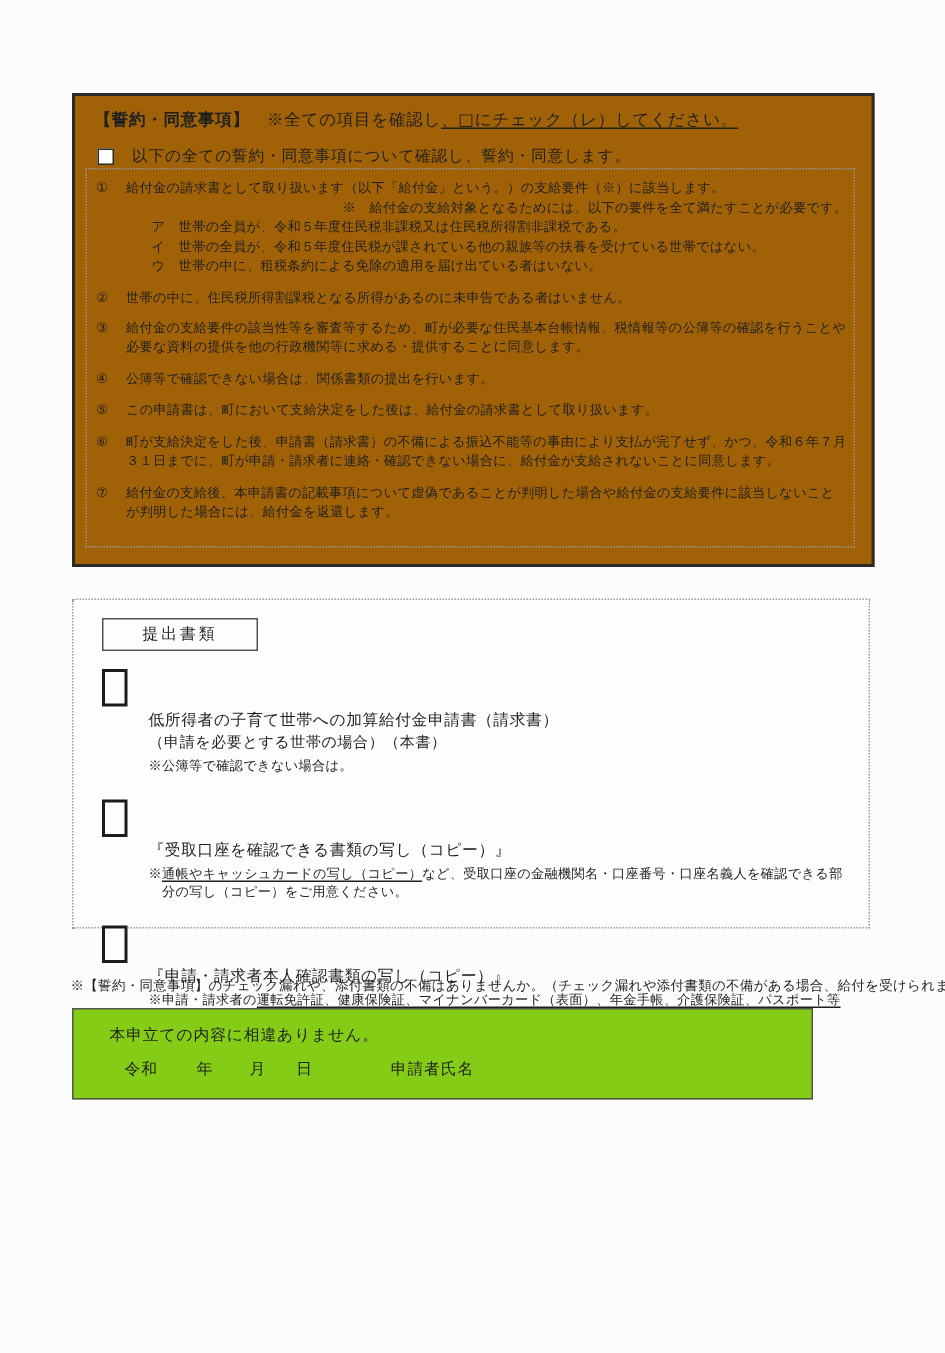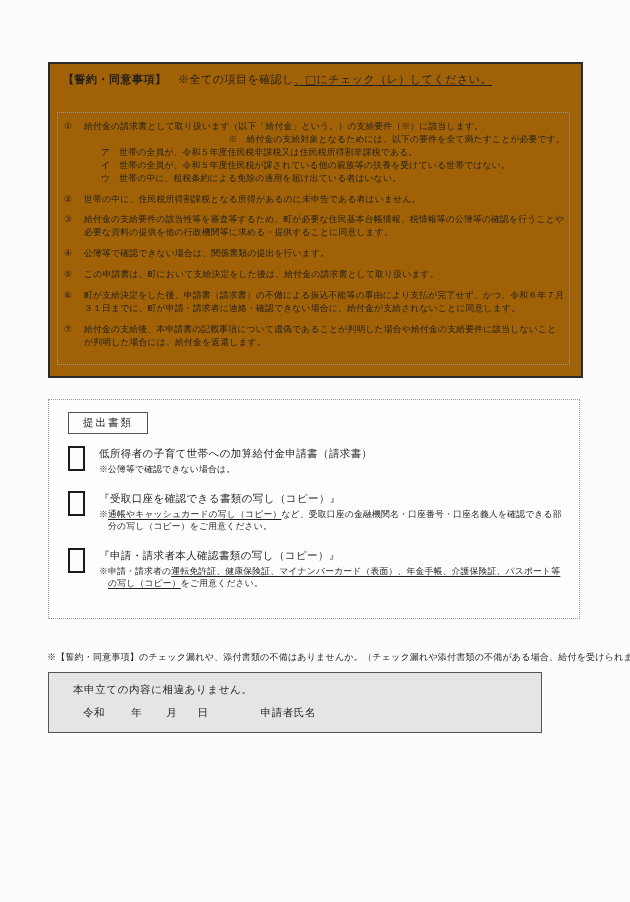--- a/index.html
+++ b/index.html
@@ -35,51 +35,55 @@
   .sub-2 { padding-left:17px; }
   .sub-note { padding-left:12px; }
 
   
   .docs-box {
     position:absolute; left:48px; top:399px; width:532px; height:220px;
     border:1px dotted #9a9a9a; background:#fdfdfd;
   }
   .docs-label {
     position:absolute; left:19px; top:12px;
-    border:1px solid #555; padding:3px 14px;
+    border:1px solid #555; padding:3px 26px;
     font-size:10.5px; letter-spacing:2px;
   }
   .doc-items { position:absolute; left:19px; top:45px; width:500px; }
   .doc-item { display:flex; margin-bottom:15px; }
   .doc-checkbox { width:17px; height:25px; border:2px solid #1c1c1c; background:#fdfdfd; flex:none; margin-right:14px; margin-top:1px; }
-  .doc-text { flex:1; padding-top:1px; }
+  .doc-text { flex:1; padding-top:1px;margin-top:27px; }
   .doc-title { font-size:10.5px; line-height:15px; letter-spacing:0.4px; }
   .doc-title2 { font-size:10px; line-height:15px; letter-spacing:0.4px; }
   .doc-note { font-size:8.8px; line-height:12px; margin-top:2px; padding-left:9px; text-indent:-9px; letter-spacing:0.2px; }
 
   
   .footer-warning { position:absolute; left:47px; top:651px; font-size:9px; letter-spacing:0.2px; white-space:nowrap; }
 
   .decl-box {
     position:absolute; left:48px; top:672px; width:494px; height:61px;
-    border:1px solid #555; background:#e5e5e5;
+    border:1px solid #555; background:#84cc16;
   }
   .decl-line1 { position:absolute; left:24px; top:10px; font-size:10.5px; letter-spacing:0.6px; }
   .decl-line2 { position:absolute; left:34px; top:33px; font-size:10.5px; letter-spacing:0.6px;text-align:right; }
   .decl-line2 .era { margin-right:26px; }
   .decl-line2 .yy { margin-right:24px; }
   .decl-line2 .mm { margin-right:20px; }
   .decl-line2 .dd { margin-right:52px; }
 </style>
 </head>
 <body>
 
 <div class="pledge-box">
   <div class="pledge-title"><span class="bold">【誓約・同意事項】</span><span>　※全ての項目を確認し</span><span class="u">、□にチェック（レ）してください。</span></div>
 
+  <div class="agree-row">
+    <span class="checkbox-small"></span>
+    <span>以下の全ての誓約・同意事項について確認し、誓約・同意します。</span>
+  </div>
 
   <div class="terms-box">
     <div class="term-item">
       <span class="term-num">①</span>
       <div class="term-text">
         <div>給付金の請求書として取り扱います（以下「給付金」という。）の支給要件（※）に該当します。</div>
         <div class="sub-1">※　給付金の支給対象となるためには、以下の要件を全て満たすことが必要です。</div>
         <div class="sub-2">ア　世帯の全員が、令和５年度住民税非課税又は住民税所得割非課税である。</div>
         <div class="sub-2">イ　世帯の全員が、令和５年度住民税が課されている他の親族等の扶養を受けている世帯ではない。</div>
         <div class="sub-2">ウ　世帯の中に、租税条約による免除の適用を届け出ている者はいない。</div>
@@ -113,20 +117,21 @@
 </div>
 
 <div class="docs-box">
   <div class="docs-label">提出書類</div>
 
   <div class="doc-items">
     <div class="doc-item">
       <span class="doc-checkbox"></span>
       <div class="doc-text">
         <div class="doc-title">低所得者の子育て世帯への加算給付金申請書（請求書）</div>
+        <div class="doc-title2">（申請を必要とする世帯の場合）（本書）</div>
         <div class="doc-note"><span>※公簿等で確認できない場合は。</span><span class="u"></span><span></span></div>
       </div>
     </div>
 
     <div class="doc-item">
       <span class="doc-checkbox"></span>
       <div class="doc-text">
         <div class="doc-title">『受取口座を確認できる書類の写し（コピー）』</div>
         <div class="doc-note"><span>※</span><span class="u">通帳やキャッシュカードの写し（コピー）</span><span>など、受取口座の金融機関名・口座番号・口座名義人を確認できる部分の写し（コピー）をご用意ください。</span></div>
       </div>

